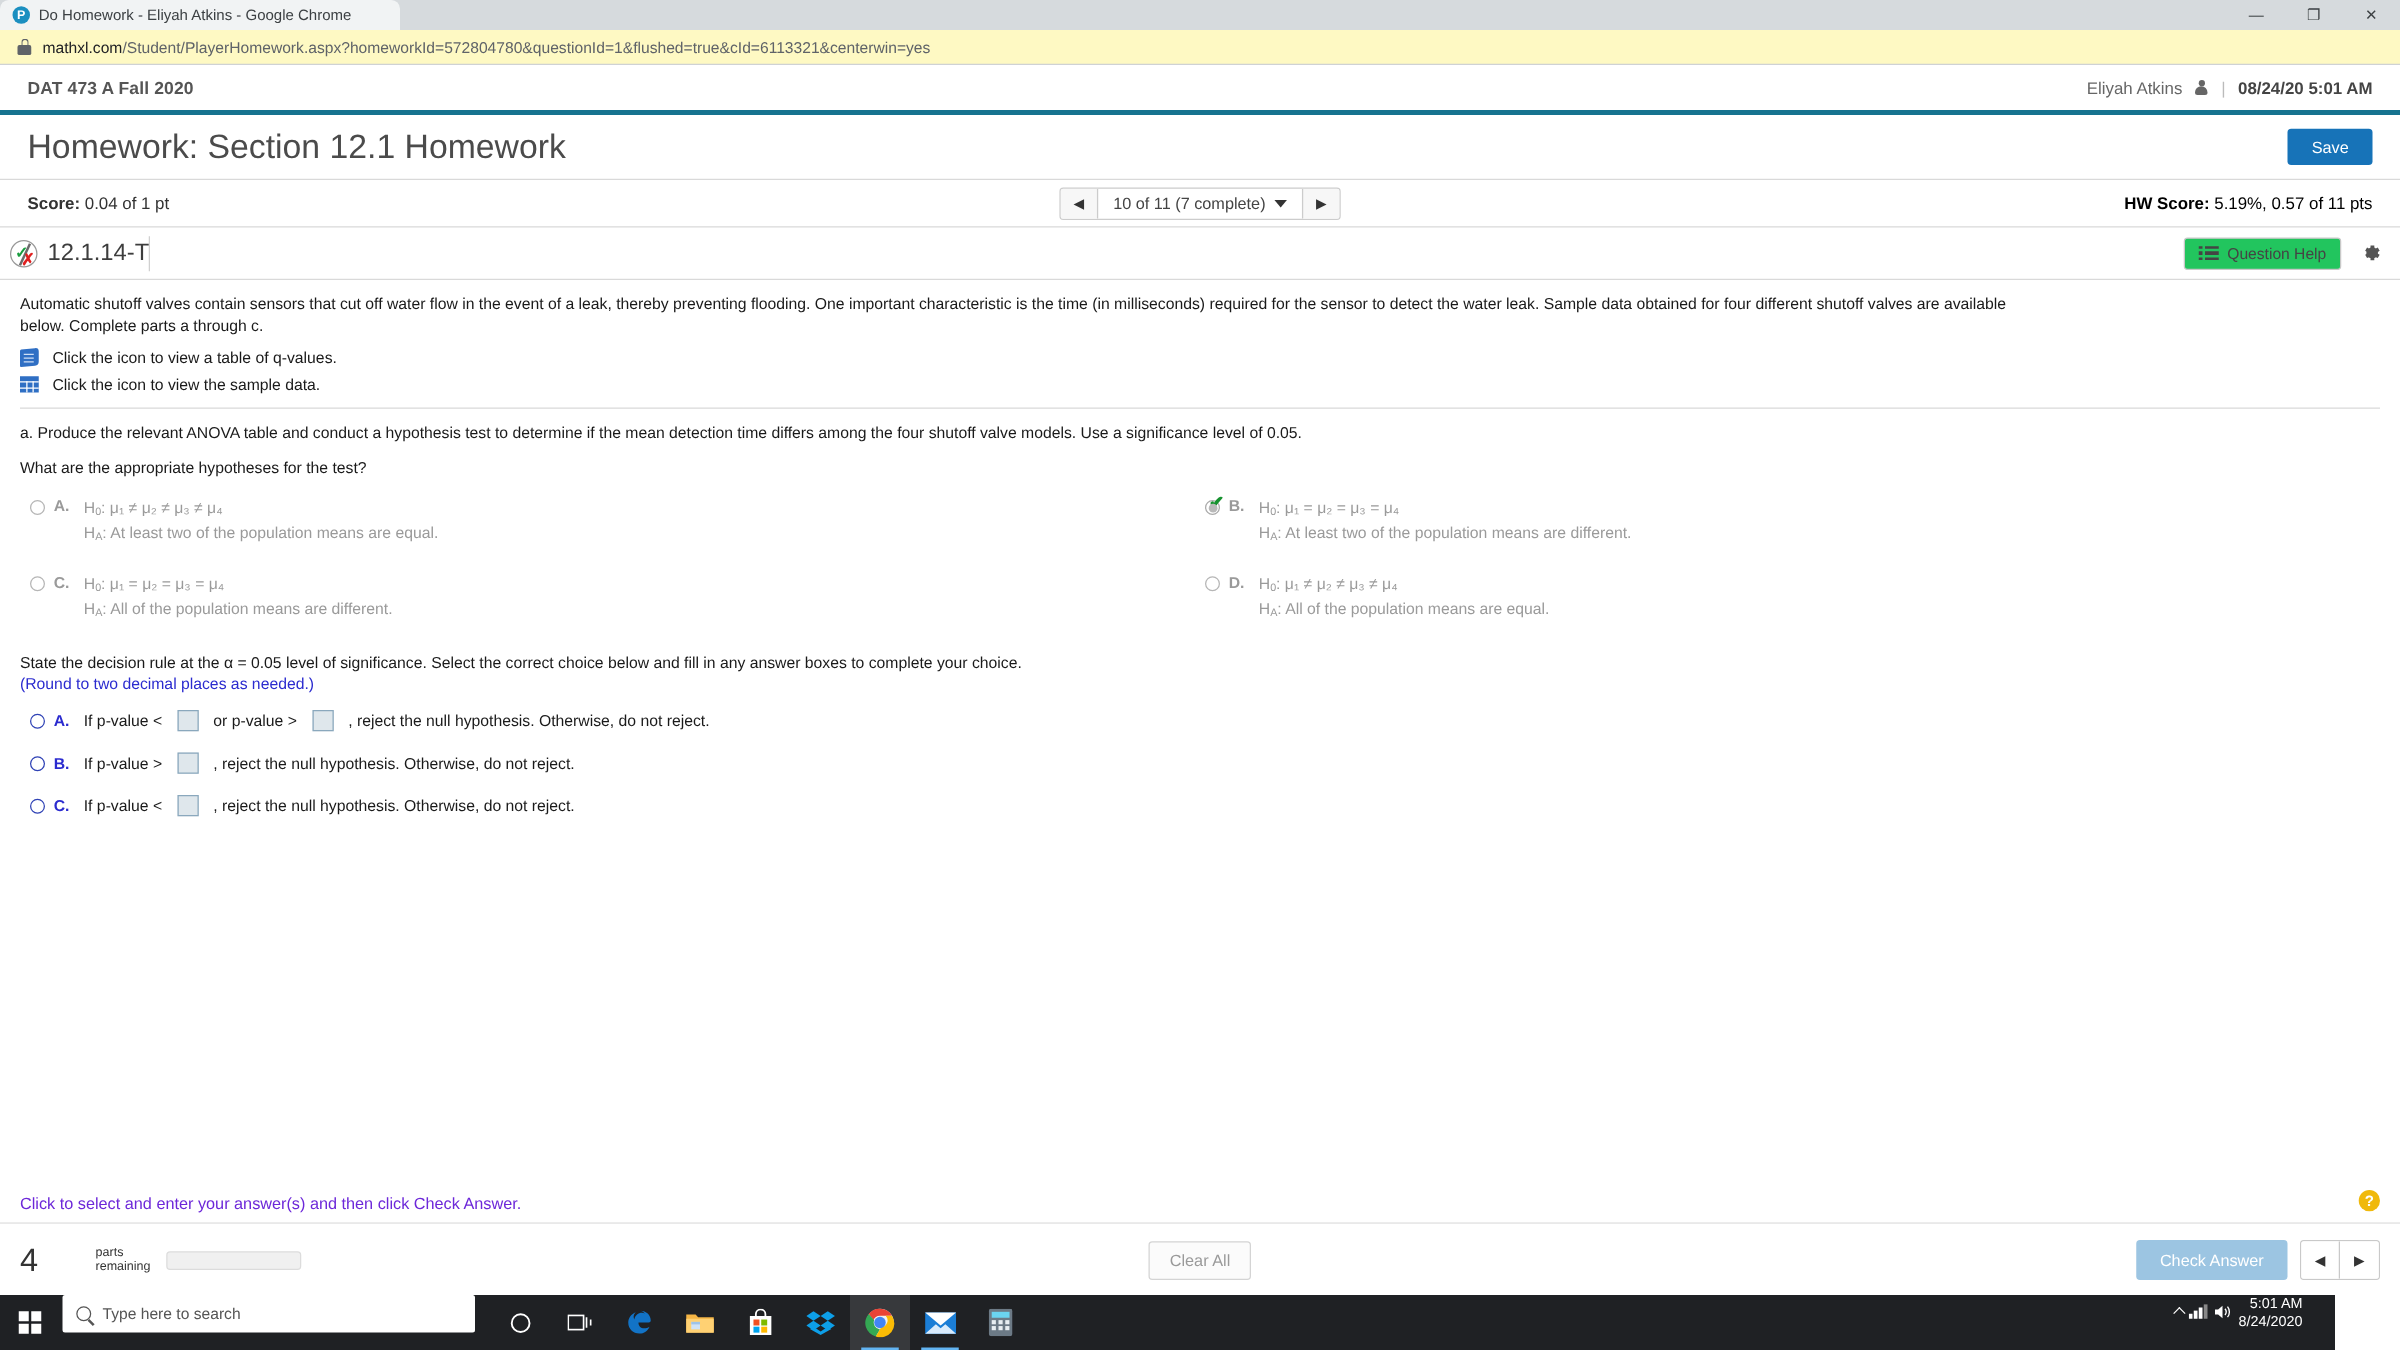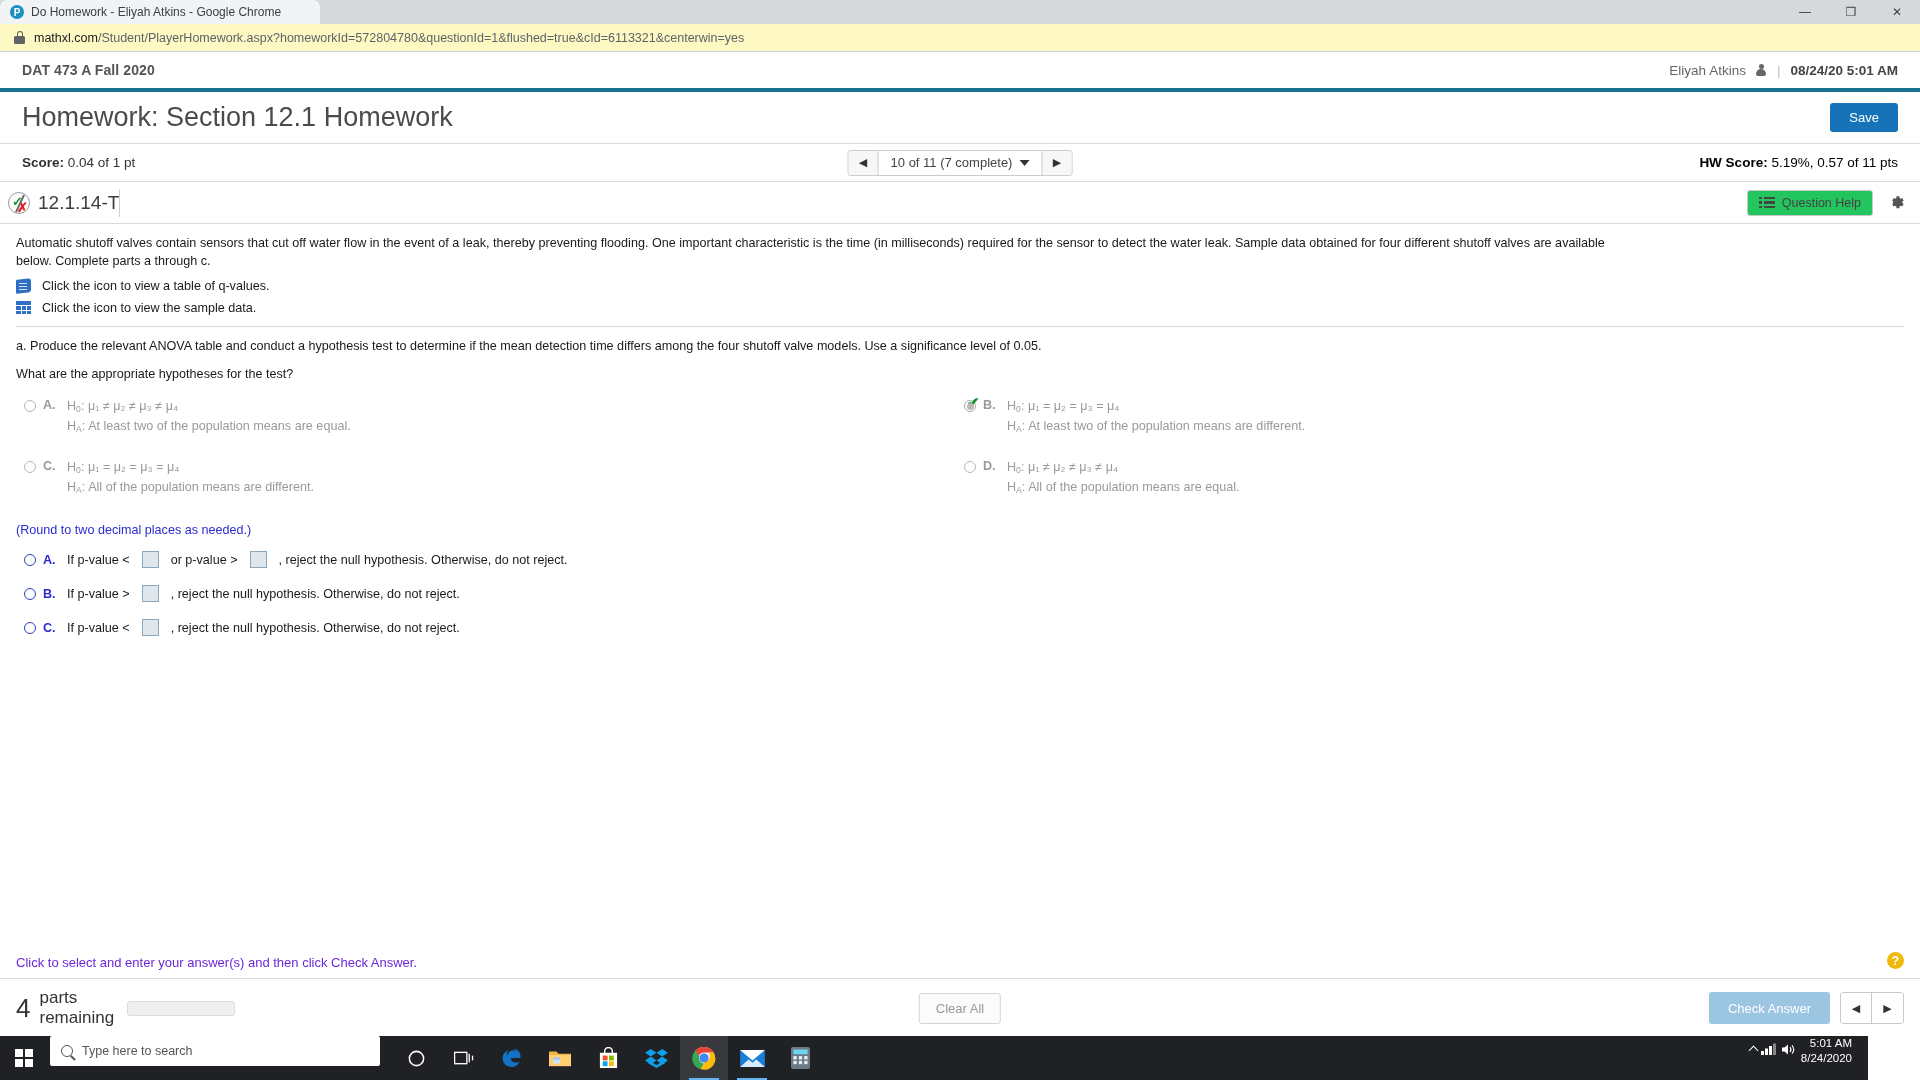--- a/index.html
+++ b/index.html
@@ -159,21 +159,21 @@
   .help-circle{
     position:absolute;right:16px;top:952px;width:17px;height:17px;border-radius:50%;
     background:#f0b90b;color:#fff;font-size:12px;font-weight:bold;display:flex;align-items:center;justify-content:center;cursor:pointer;
   }
   .footer-sep{position:absolute;left:0;right:0;top:978px;height:1px;background:#d9d9d9;}
   .footer{
     position:absolute;left:0;right:0;top:979px;height:58px;display:flex;align-items:center;padding:0 16px;background:#fff;
   }
   .parts-remaining{display:flex;align-items:center;gap:9px;}
   .parts-num{font-size:26px;color:#333;line-height:1;}
-  .parts-lbl{font-size:17px;color:#333;line-height:1.15;}
+  .parts-lbl{font-size:10px;color:#333;line-height:1.15;margin-left:37px;}
   .progress{width:108px;height:15px;background:#f0f0f0;border:1px solid #dcdcdc;border-radius:3px;overflow:hidden;margin-left:4px;}
   .progress-fill{height:100%;background:#3f87c9;}
   .clear-all{
     position:absolute;left:50%;transform:translateX(-50%);
     border:1px solid #d4d4d4;background:#fbfbfb;color:#9a9a9a;border-radius:3px;font-size:13px;padding:7px 16px;font-family:inherit;cursor:default;
   }
   .footer-right{margin-left:auto;display:flex;align-items:stretch;gap:0;}
   .check-answer{
     background:#9cc5e2;color:#fff;border:none;border-radius:3px;font-size:13px;padding:8px 19px;
     font-family:inherit;cursor:default;margin-right:10px;
@@ -193,21 +193,21 @@
     width:330px;height:30px;background:#fff;border-radius:2px;display:flex;align-items:center;gap:9px;padding:0 11px;
     font-size:12.5px;color:#555;cursor:text;margin-left:2px;
   }
   .mag{width:12px;height:12px;border:1.6px solid #555;border-radius:50%;position:relative;flex:0 0 auto;}
   .mag::after{content:"";position:absolute;right:-4px;bottom:-3px;width:6px;height:1.6px;background:#555;transform:rotate(45deg);}
   .tb-icons{display:flex;align-items:center;height:44px;margin-left:12px;}
   .tb-ico{width:48px;height:44px;display:flex;align-items:center;justify-content:center;cursor:pointer;position:relative;}
   .tb-ico.active{background:#37393c;}
   .tb-ico.active::after{content:"";position:absolute;bottom:0;left:9px;right:9px;height:2.5px;background:#62b4f2;}
   .tb-ico.running::after{content:"";position:absolute;bottom:0;left:9px;right:9px;height:2.5px;background:#62b4f2;}
-  .tray{margin-left:auto;display:flex;align-items:center;gap:4px;padding-right:16px;color:#fff;font-size:11.5px;}
+  .tray{margin-left:auto;display:flex;align-items:center;gap:4px;padding-right:26px;color:#fff;font-size:11.5px;}
   .tray-clock{text-align:right;line-height:1.3;cursor:pointer;}
   .chev-up{width:7px;height:7px;border-left:1.5px solid #fff;border-top:1.5px solid #fff;transform:rotate(45deg);}
 </style>
 </head>
 <body>
 
 <div class="chrome-tabstrip">
   <div class="tab">
     <span class="tab-favicon">P</span>
     <span class="tab-title">Do Homework - Eliyah Atkins - Google Chrome</span>
@@ -359,20 +359,21 @@
       <span class="radio"></span>
       <span class="choice-letter">D.</span>
       <span class="choice-body">
         <span>H</span><sub>0</sub><span>: μ₁ ≠ μ₂ ≠ μ₃ ≠ μ₄</span><br>
         <span>H</span><sub>A</sub><span>: All of the population means are equal.</span>
       </span>
     </div>
   </div>
 
   <div class="dr-block">
+    <div class="dr-text">State the decision rule at the α = 0.05 level of significance. Select the correct choice below and fill in any answer boxes to complete your choice.</div>
     <div class="dr-note">(Round to two decimal places as needed.)</div>
 
     <div class="dr-choices">
 
       <div class="dr-choice">
         <span class="radio-blue"></span>
         <span class="dr-letter">A.</span>
         <span>If p-value &lt;</span>
         <span class="ansbox"></span>
         <span>or p-value &gt;</span>

